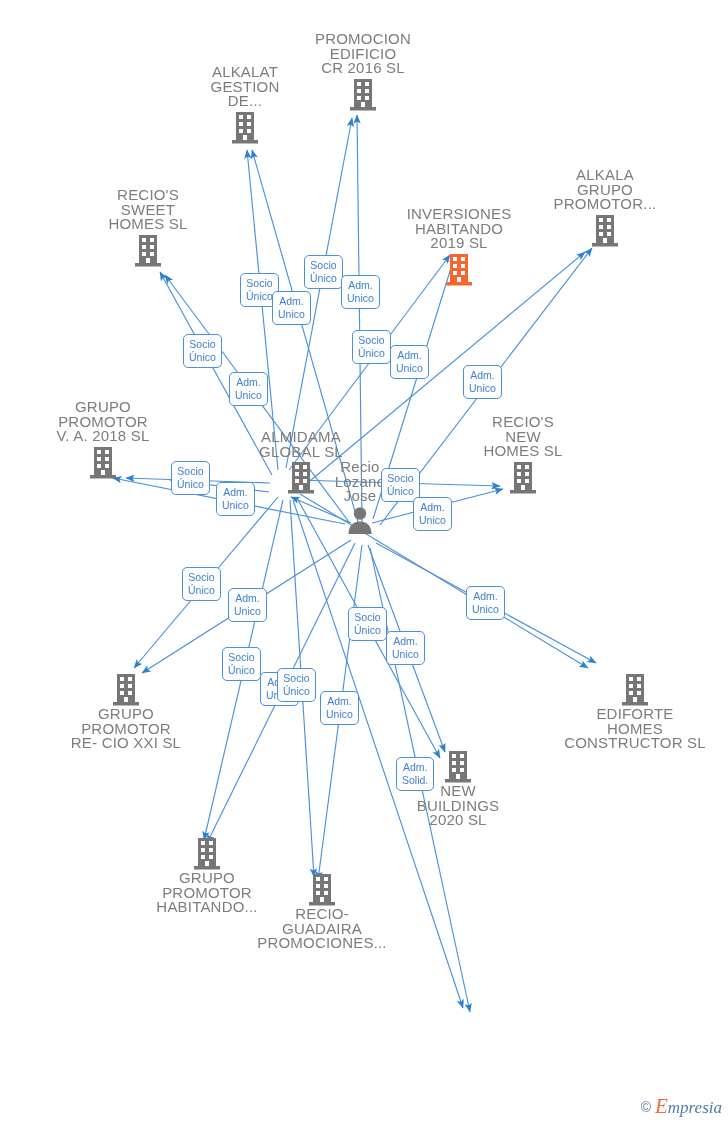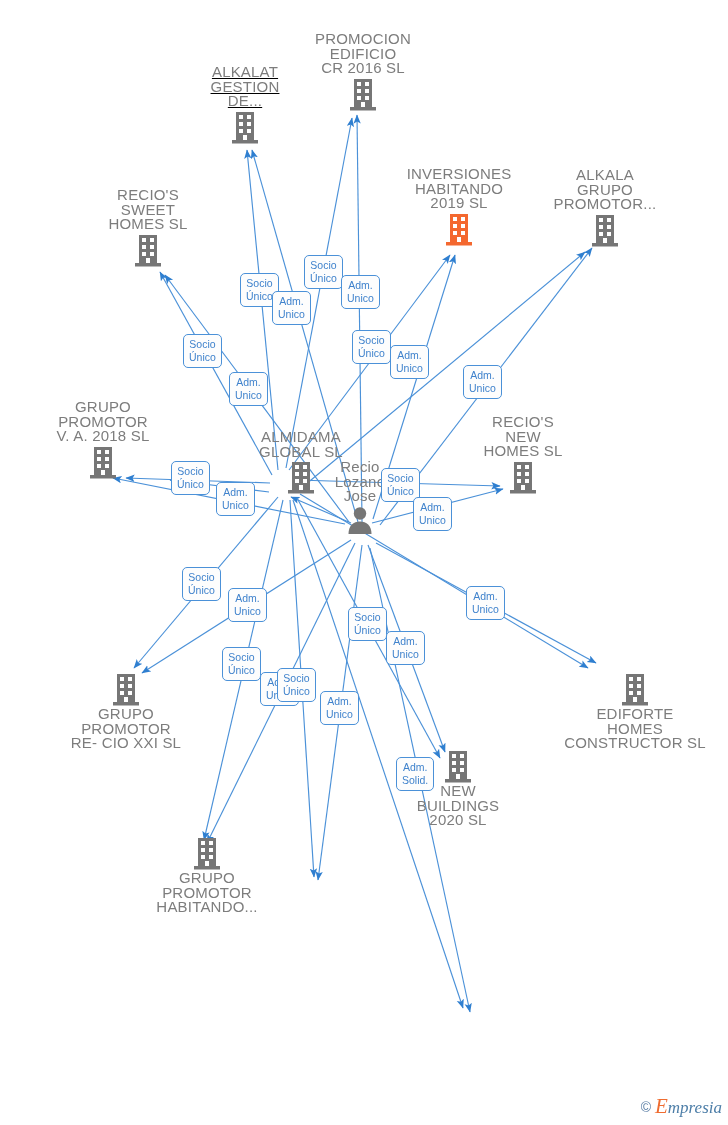--- a/index.html
+++ b/index.html
@@ -140,21 +140,21 @@
             <rect x="9" y="12" width="4" height="4"></rect>
             <rect x="17" y="12" width="4" height="4"></rect>
             <rect x="9" y="19" width="4" height="4"></rect>
             <rect x="17" y="19" width="4" height="4"></rect>
             <rect x="13" y="25" width="4" height="5"></rect>
           </g>
         </svg>
     </div>
   </div>
 
-  <div class="node company" style="left:245px; top:65px;text-decoration:underline;">
+  <div class="node company" style="left:245px; top:65px;">
     <div class="label">ALKALAT
 GESTION
 DE...</div>
     <div class="glyph">
       <svg width="30" height="34" viewBox="0 0 30 34">
           <g fill="#767676">
             <rect x="6" y="2" width="18" height="28"></rect>
             <rect x="2" y="30" width="26" height="3.5"></rect>
           </g>
           <g fill="#ffffff">
@@ -164,21 +164,21 @@
             <rect x="17" y="12" width="4" height="4"></rect>
             <rect x="9" y="19" width="4" height="4"></rect>
             <rect x="17" y="19" width="4" height="4"></rect>
             <rect x="13" y="25" width="4" height="5"></rect>
           </g>
         </svg>
     </div>
   </div>
 
   <div class="node company" style="left:459px; top:167px;">
-    <div class="label" style="color:#7d7d7d;">INVERSIONES
+    <div class="label" style="color:#7d7d7d;margin-top:40px;">INVERSIONES
 HABITANDO
 2019  SL</div>
     <div class="glyph">
       <svg width="30" height="34" viewBox="0 0 30 34">
           <g fill="#f4682f">
             <rect x="6" y="2" width="18" height="28"></rect>
             <rect x="2" y="30" width="26" height="3.5"></rect>
           </g>
           <g fill="#ffffff">
             <rect x="9" y="5" width="4" height="4"></rect>
@@ -404,20 +404,42 @@
             <rect x="17" y="19" width="4" height="4"></rect>
             <rect x="13" y="25" width="4" height="5"></rect>
           </g>
         </svg>
     </div>
     <div class="label">GRUPO
 PROMOTOR
 HABITANDO...</div>
   </div>
 
+  <div class="node company" style="left:322px; top:871px;">
+    <div class="glyph">
+      <svg width="30" height="34" viewBox="0 0 30 34">
+          <g fill="#767676">
+            <rect x="6" y="2" width="18" height="28"></rect>
+            <rect x="2" y="30" width="26" height="3.5"></rect>
+          </g>
+          <g fill="#ffffff">
+            <rect x="9" y="5" width="4" height="4"></rect>
+            <rect x="17" y="5" width="4" height="4"></rect>
+            <rect x="9" y="12" width="4" height="4"></rect>
+            <rect x="17" y="12" width="4" height="4"></rect>
+            <rect x="9" y="19" width="4" height="4"></rect>
+            <rect x="17" y="19" width="4" height="4"></rect>
+            <rect x="13" y="25" width="4" height="5"></rect>
+          </g>
+        </svg>
+    </div>
+    <div class="label">RECIO-
+GUADAIRA
+PROMOCIONES...</div>
+  </div>
 
 
   <div class="edge-label" style="left:240px; top:273px;">Socio
 Único</div>
   <div class="edge-label" style="left:304px; top:255px;">Socio
 Único</div>
   <div class="edge-label" style="left:341px; top:275px;">Adm.
 Unico</div>
   <div class="edge-label" style="left:272px; top:291px;">Adm.
 Unico</div>

